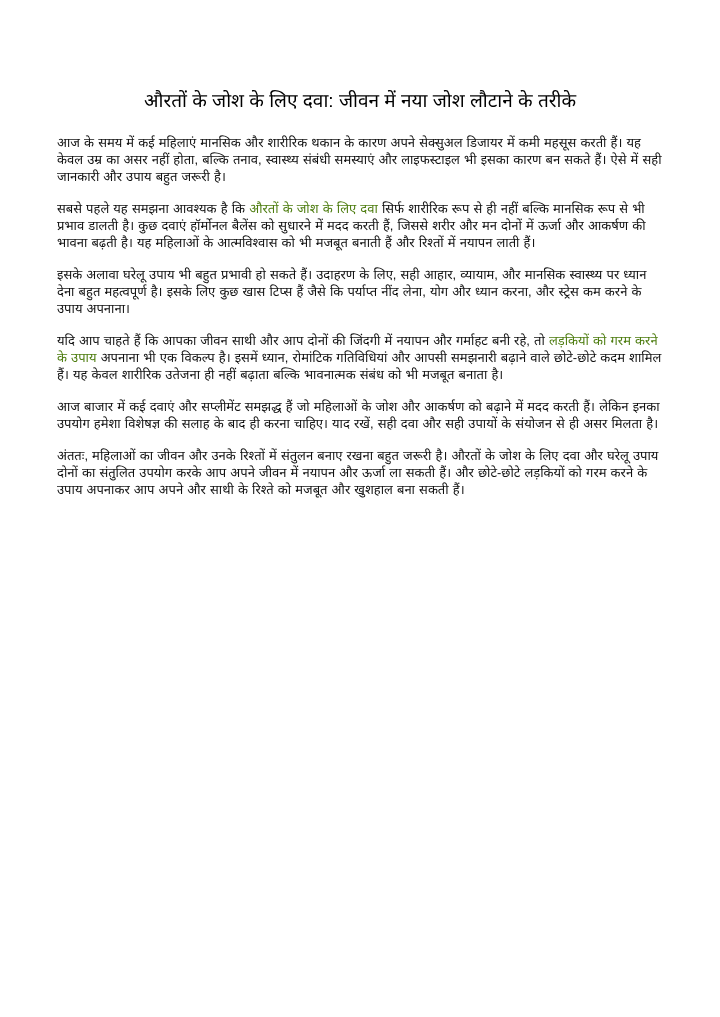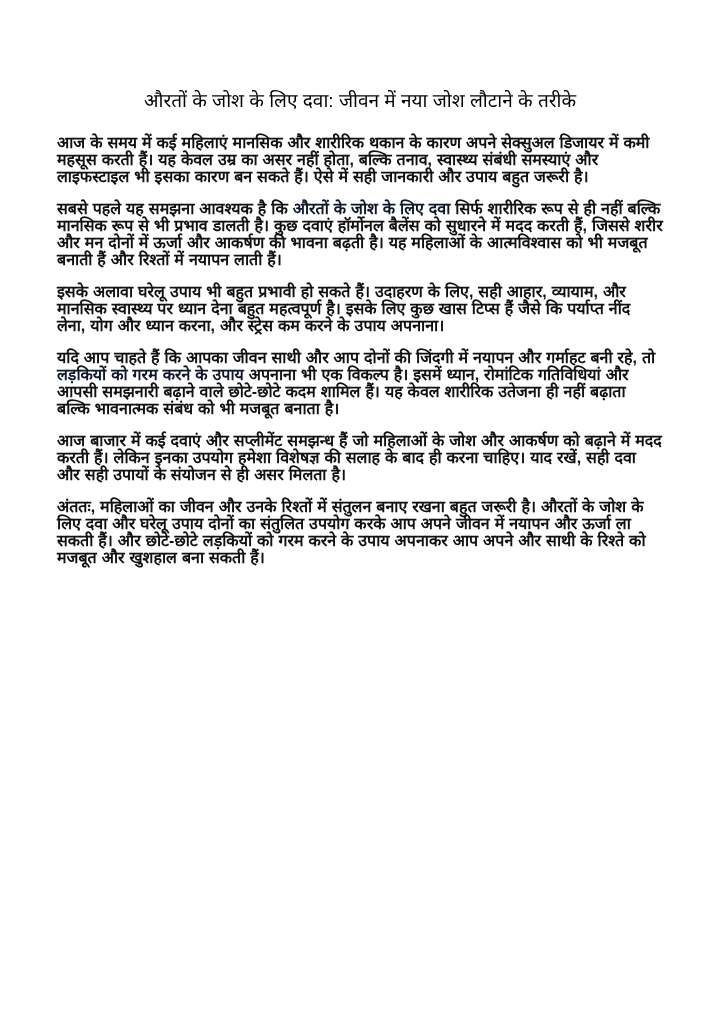--- a/index.html
+++ b/index.html
@@ -22,46 +22,45 @@
   .doc-title {
     font-size: 19px;
     font-weight: 400;
     line-height: 1.35;
     text-align: center;
     color: #000000;
     margin-bottom: 20px;
     letter-spacing: 0;
   }
   .doc-paragraph {
-    font-size: 16px;
+    font-size: 13px;
     line-height: 17px;
     text-align: left;
     color: #111111;
     margin-bottom: 15px;
     word-spacing: 0.5px;
-    font-weight: bold;
   }
   .doc-link {
-    color: #0f172a;
+    color: #4d7c0f;
     text-decoration: none;
     cursor: pointer;
   }
 </style>
 </head>
 <body>
 
 <div class="page">
 
   <h1 class="doc-title">औरतों के जोश के लिए दवा: जीवन में नया जोश लौटाने के तरीके</h1>
 
   <p class="doc-paragraph"><span>आज के समय में कई महिलाएं मानसिक और शारीरिक थकान के कारण अपने सेक्सुअल डिजायर में कमी महसूस करती हैं। यह केवल उम्र का असर नहीं होता, बल्कि तनाव, स्वास्थ्य संबंधी समस्याएं और लाइफस्टाइल भी इसका कारण बन सकते हैं। ऐसे में सही जानकारी और उपाय बहुत जरूरी है।</span></p>
 
   <p class="doc-paragraph"><span>सबसे पहले यह समझना आवश्यक है कि </span><a class="doc-link">औरतों के जोश के लिए दवा</a><span> सिर्फ शारीरिक रूप से ही नहीं बल्कि मानसिक रूप से भी प्रभाव डालती है। कुछ दवाएं हॉर्मोनल बैलेंस को सुधारने में मदद करती हैं, जिससे शरीर और मन दोनों में ऊर्जा और आकर्षण की भावना बढ़ती है। यह महिलाओं के आत्मविश्वास को भी मजबूत बनाती हैं और रिश्तों में नयापन लाती हैं।</span></p>
 
   <p class="doc-paragraph"><span>इसके अलावा घरेलू उपाय भी बहुत प्रभावी हो सकते हैं। उदाहरण के लिए, सही आहार, व्यायाम, और मानसिक स्वास्थ्य पर ध्यान देना बहुत महत्वपूर्ण है। इसके लिए कुछ खास टिप्स हैं जैसे कि पर्याप्त नींद लेना, योग और ध्यान करना, और स्ट्रेस कम करने के उपाय अपनाना।</span></p>
 
   <p class="doc-paragraph"><span>यदि आप चाहते हैं कि आपका जीवन साथी और आप दोनों की जिंदगी में नयापन और गर्माहट बनी रहे, तो </span><a class="doc-link">लड़कियों को गरम करने के उपाय</a><span> अपनाना भी एक विकल्प है। इसमें ध्यान, रोमांटिक गतिविधियां और आपसी समझनारी बढ़ाने वाले छोटे-छोटे कदम शामिल हैं। यह केवल शारीरिक उतेजना ही नहीं बढ़ाता बल्कि भावनात्मक संबंध को भी मजबूत बनाता है।</span></p>
 
-  <p class="doc-paragraph"><span>आज बाजार में कई दवाएं और सप्लीमेंट समझन्ध हैं जो महिलाओं के जोश और आकर्षण को बढ़ाने में मदद करती हैं। लेकिन इनका उपयोग हमेशा विशेषज्ञ की सलाह के बाद ही करना चाहिए। याद रखें, सही दवा और सही उपायों के संयोजन से ही असर मिलता है।</span></p>
+  <p class="doc-paragraph"><span>आज बाजार में कई दवाएं और सप्लीमेंट समझद्ध हैं जो महिलाओं के जोश और आकर्षण को बढ़ाने में मदद करती हैं। लेकिन इनका उपयोग हमेशा विशेषज्ञ की सलाह के बाद ही करना चाहिए। याद रखें, सही दवा और सही उपायों के संयोजन से ही असर मिलता है।</span></p>
 
   <p class="doc-paragraph"><span>अंततः, महिलाओं का जीवन और उनके रिश्तों में संतुलन बनाए रखना बहुत जरूरी है। औरतों के जोश के लिए दवा और घरेलू उपाय दोनों का संतुलित उपयोग करके आप अपने जीवन में नयापन और ऊर्जा ला सकती हैं। और छोटे-छोटे लड़कियों को गरम करने के उपाय अपनाकर आप अपने और साथी के रिश्ते को मजबूत और खुशहाल बना सकती हैं।</span></p>
 
 </div>
 
 </body></html>

